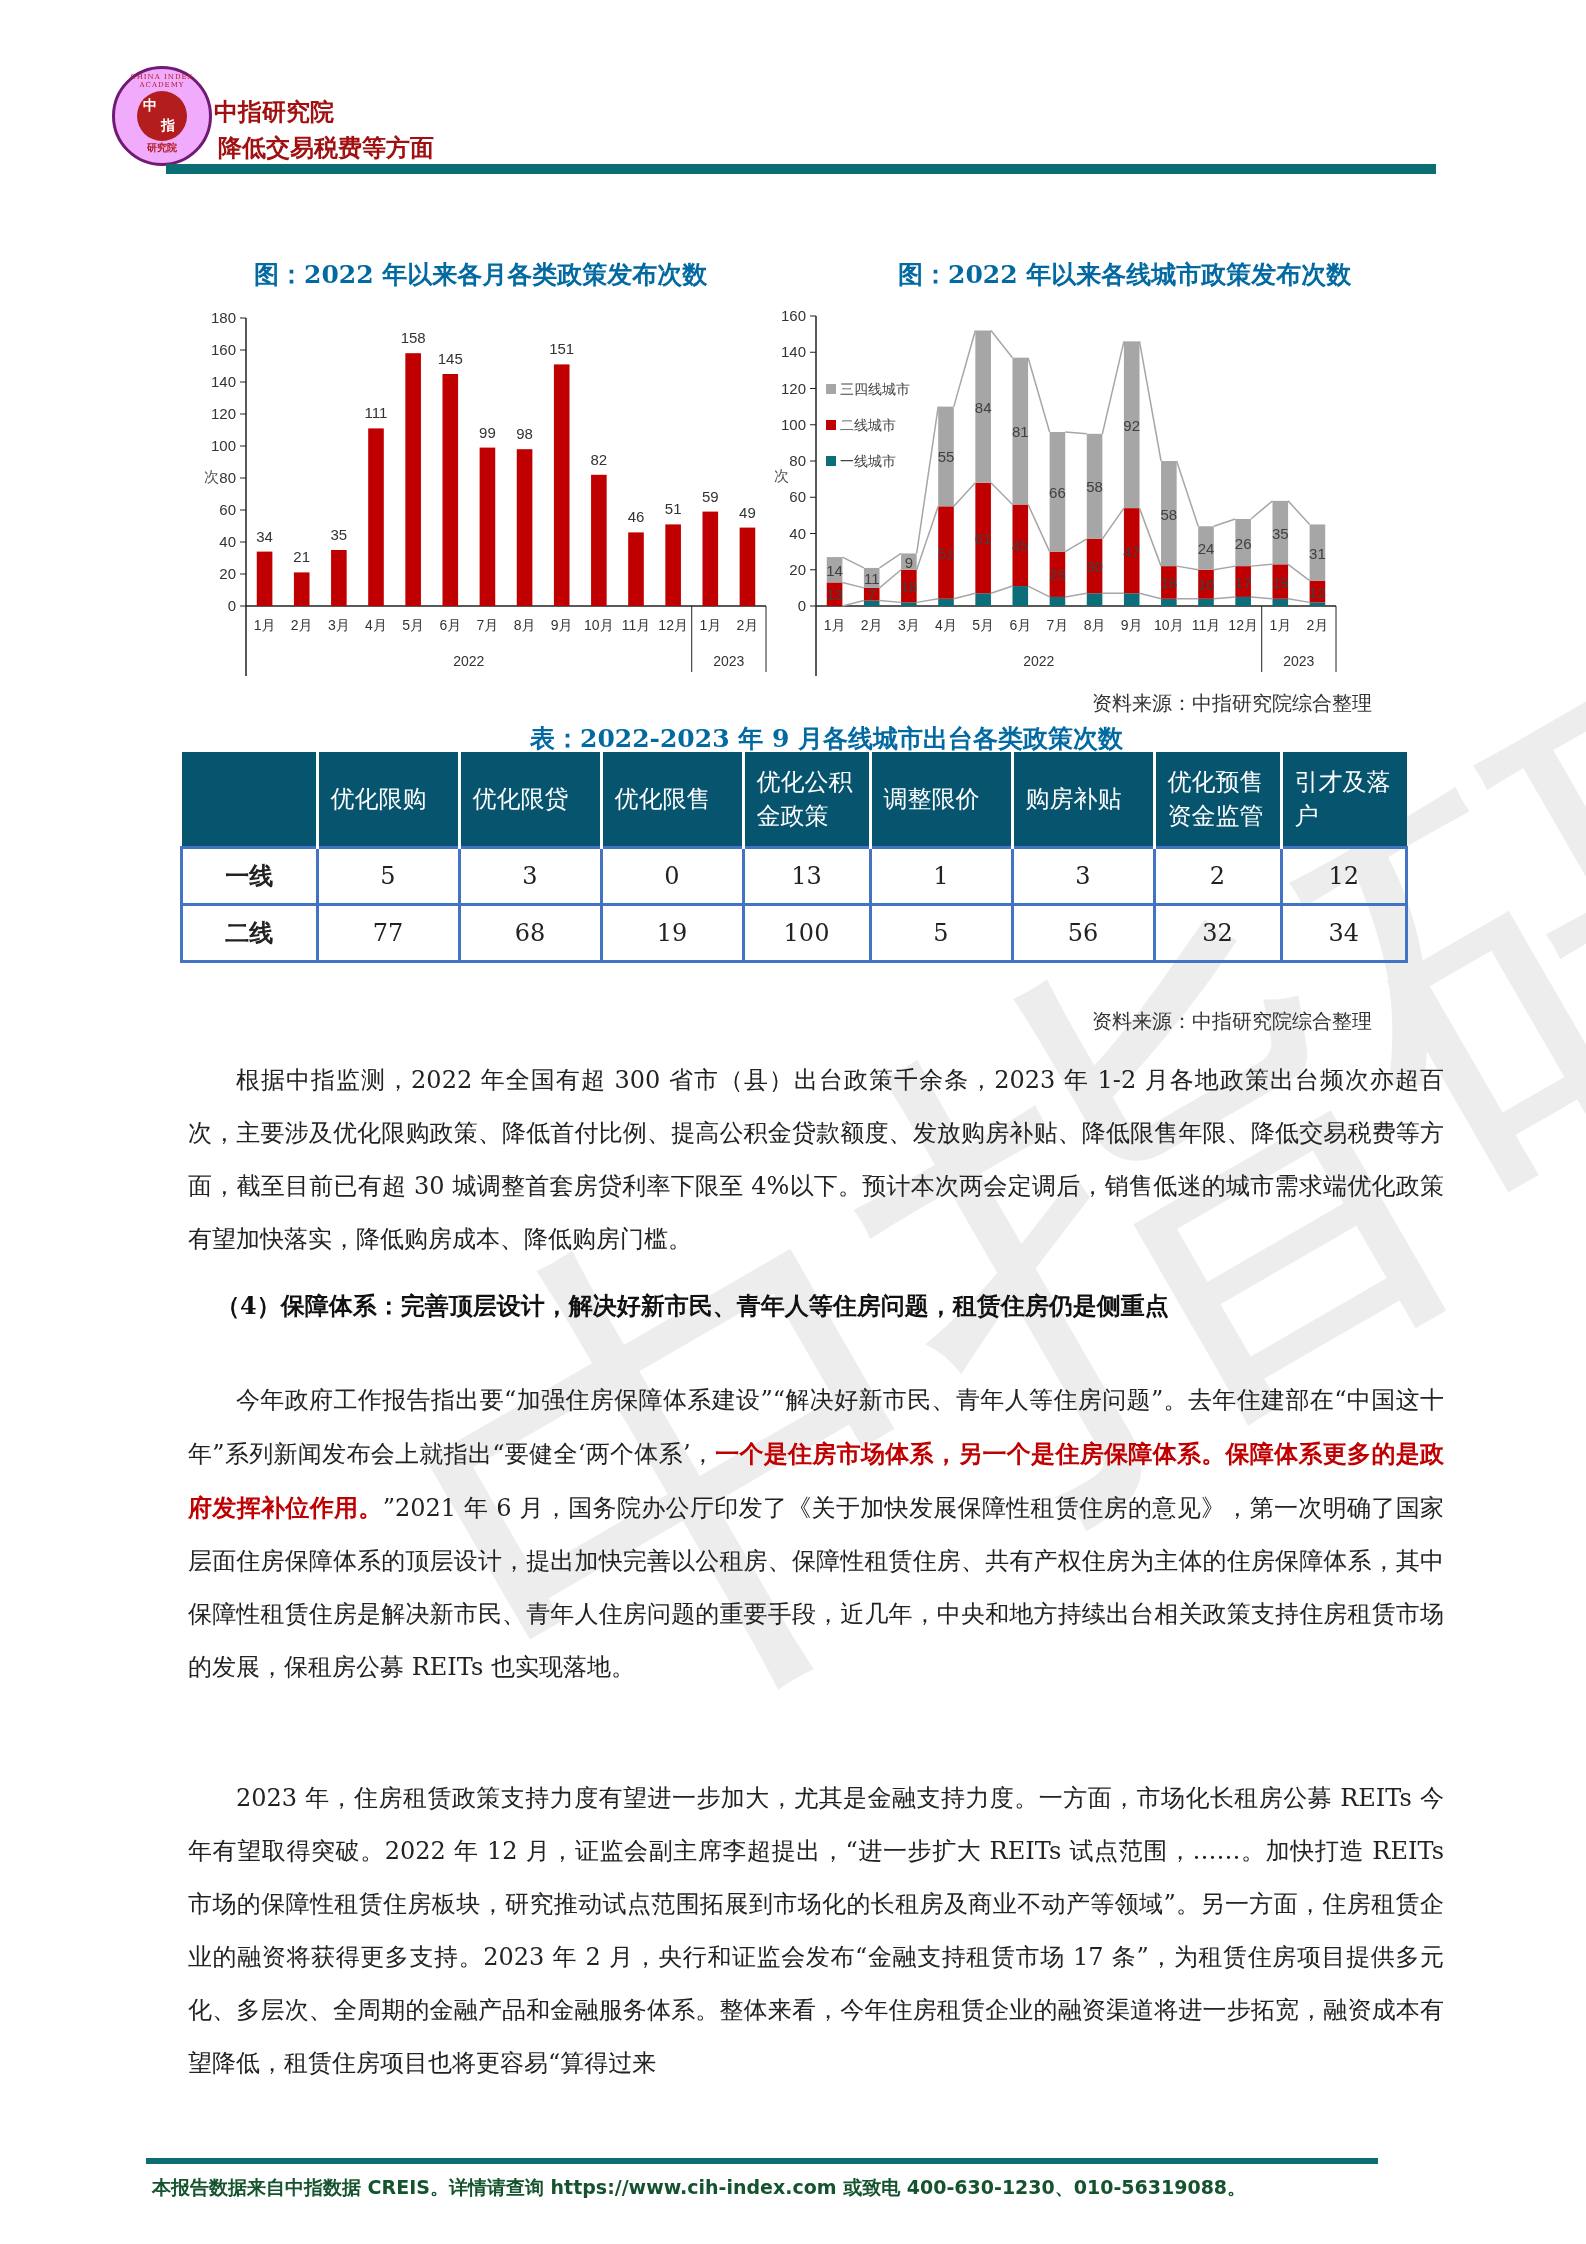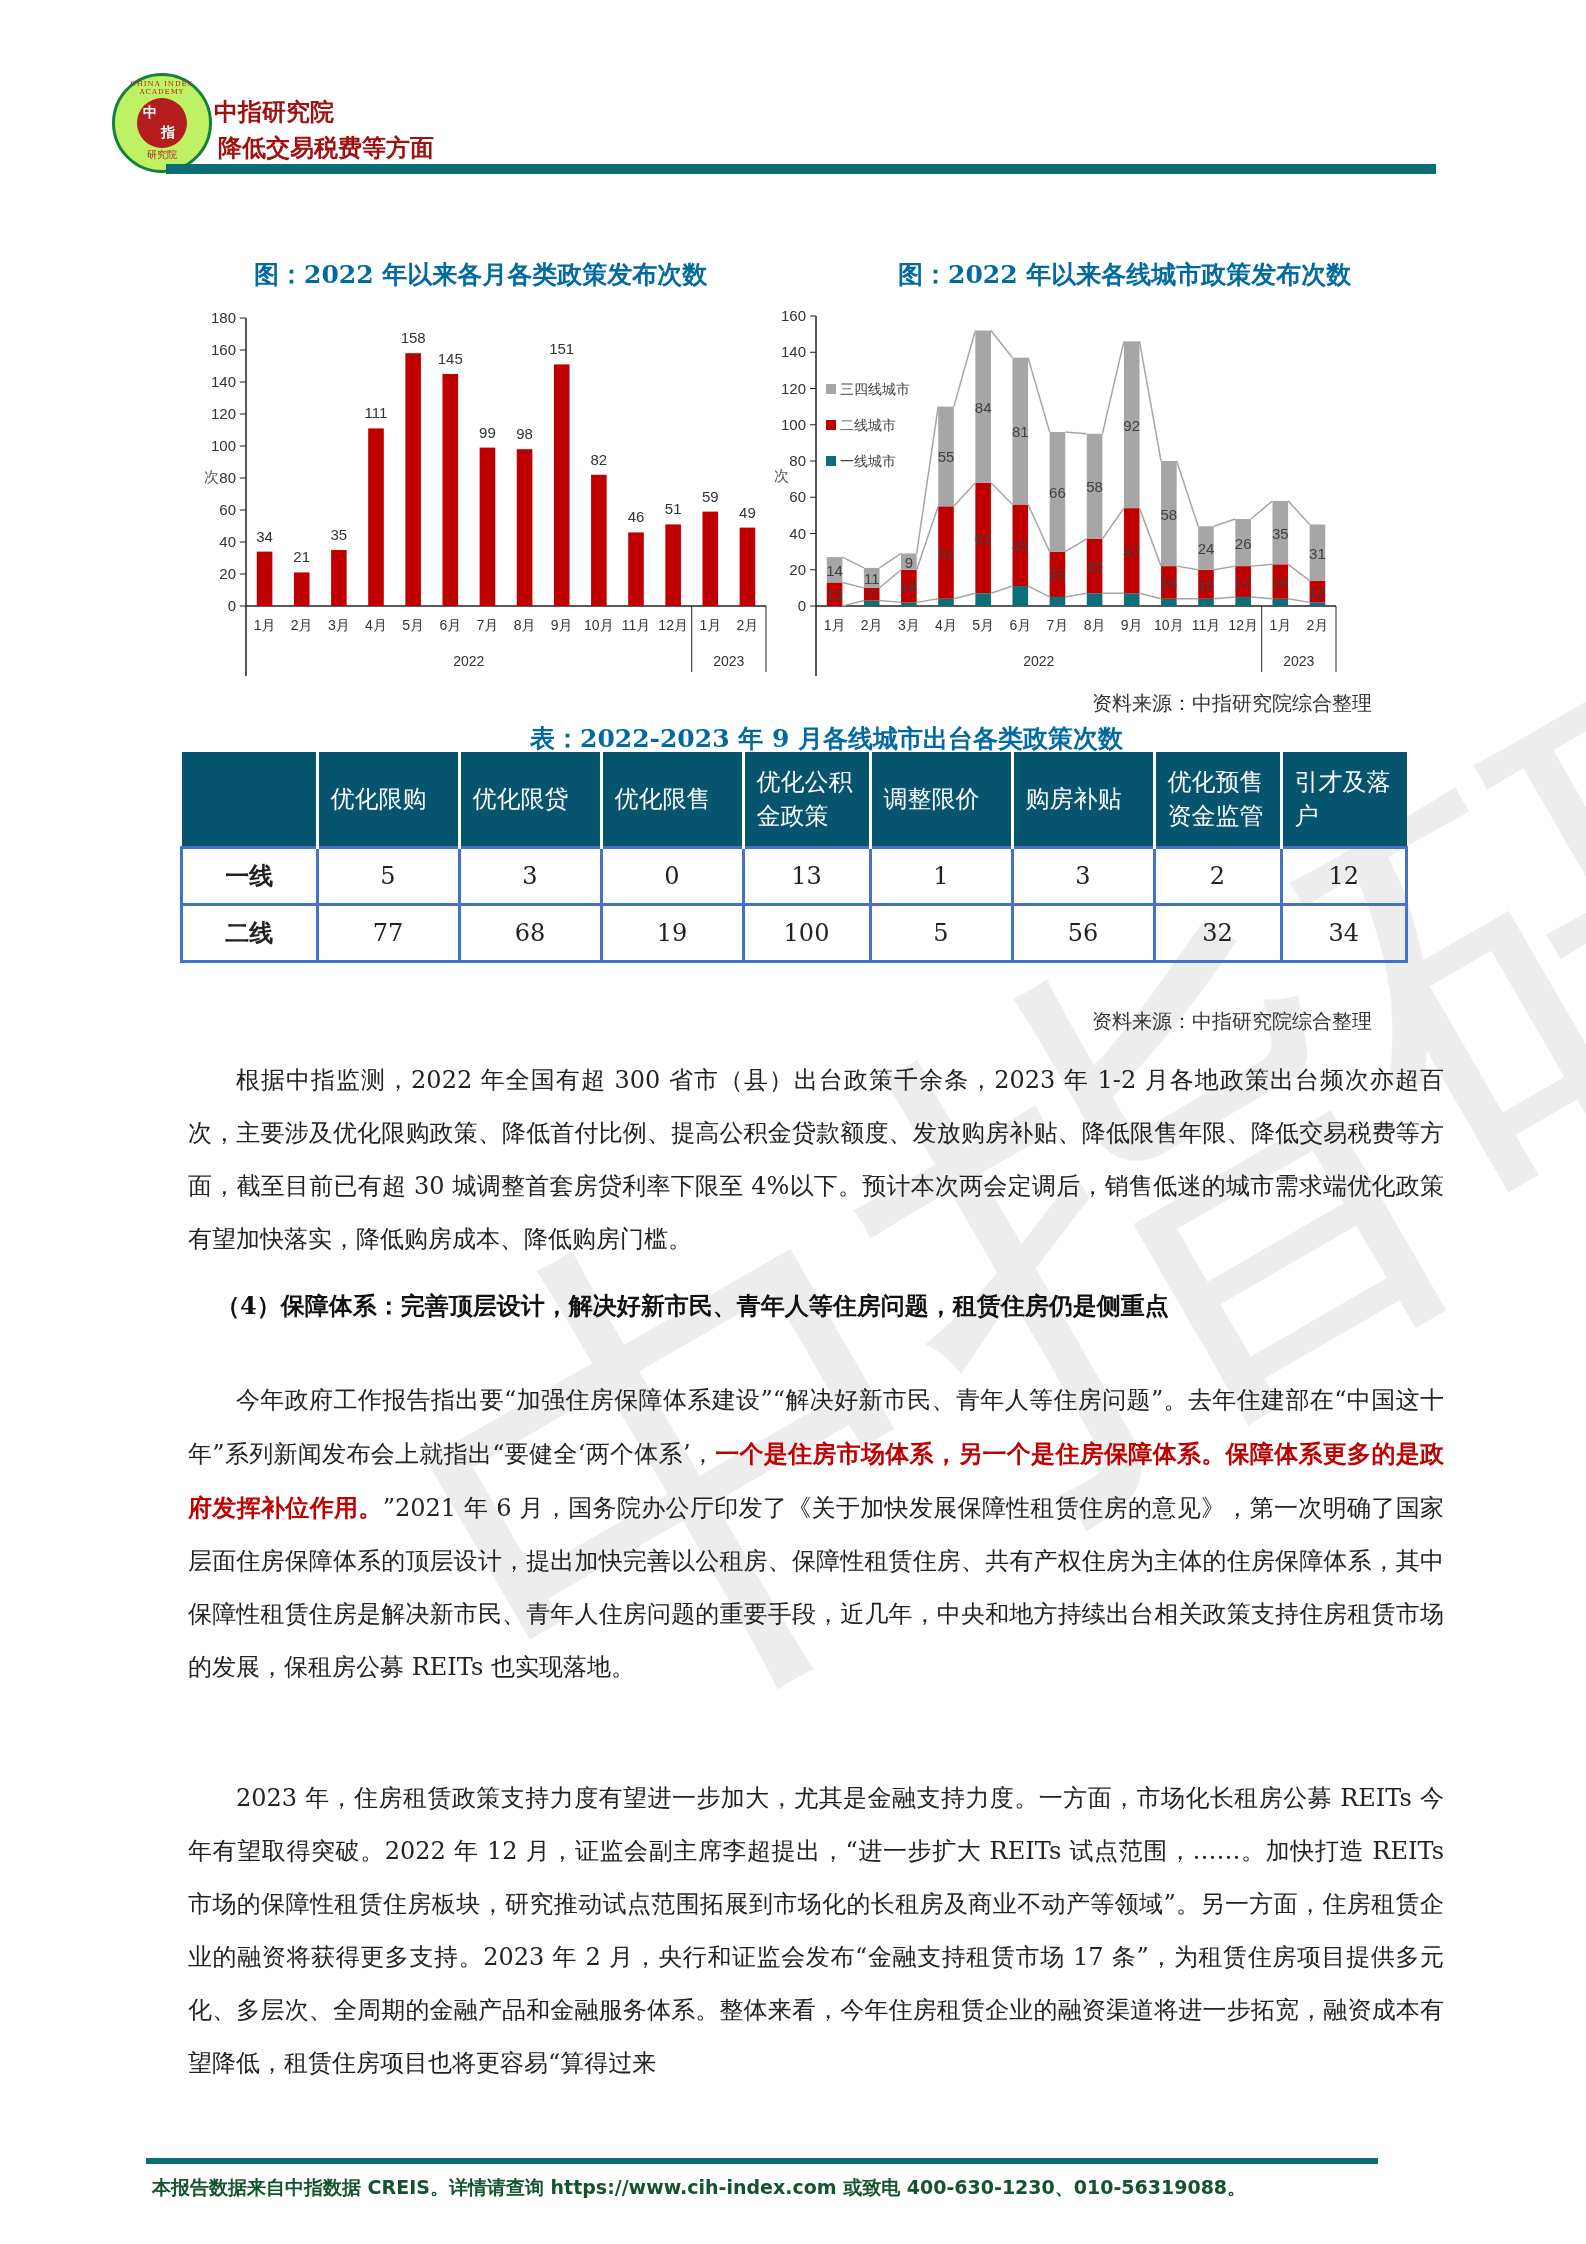--- a/index.html
+++ b/index.html
@@ -1,28 +1,28 @@
 <!DOCTYPE html>
 <html><head>
 <meta charset="utf-8">
 <style>
   html, body { margin:0; padding:0; background:#fff; }
   body { width:1586px; height:2244px; position:relative; overflow:hidden;
          font-family:"DejaVu Serif", "Liberation Serif", serif; color:#222; }
   .abs { position:absolute; }
   
   .logo { left:112px; top:66px; width:100px; height:100px; border-radius:50%;
-          border:3px solid #15803d; box-sizing:border-box; background:#bef264;margin-top:7px; }
+          border:3px solid #701a75; box-sizing:border-box; background:#f0abfc; }
   .logo-inner { position:absolute; left:22px; top:22px; width:50px; height:50px; border-radius:50%;
           background:#b31d1d; color:#fff; font-size:14px; font-weight:bold;
           font-family:"DejaVu Sans", sans-serif; }
   .logo-inner span { position:absolute; }
   .logo-ring { position:absolute; width:100%; text-align:center; top:4px; font-size:9px; color:#b31d1d;
           font-family:"DejaVu Serif", serif; letter-spacing:1px; }
-  .logo-bottom { position:absolute; width:100%; text-align:center; bottom:8px; font-size:10px; color:#b31d1d; }
+  .logo-bottom { position:absolute; width:100%; text-align:center; bottom:8px; font-size:10px; color:#b31d1d;font-weight:bold; }
   .brand1 { left:214px; top:96px; font-size:24px; font-weight:bold; color:#a01010; font-family:"DejaVu Sans", sans-serif; }
   .brand2 { left:218px; top:132px; font-size:24px; font-weight:bold; color:#a01010; font-family:"DejaVu Sans", sans-serif; }
   .header-bar { left:166px; top:164px; width:1270px; height:10px; background:#0b6e73; }
   .chart-title { font-size:25px; font-weight:bold; color:#0369a1; white-space:nowrap; }
   svg text { font-family:"Liberation Sans", sans-serif; }
   .source { font-size:20px; color:#333; white-space:nowrap; }
   
   table.policy { position:absolute; left:180px; top:752px; width:1228px; border-collapse:collapse;
                  font-size:24px; }
   table.policy th { background:#07546f; color:#fff; font-weight:normal; height:94px; text-align:left;

